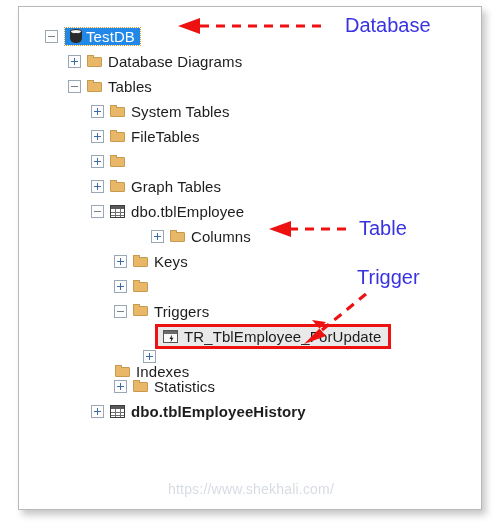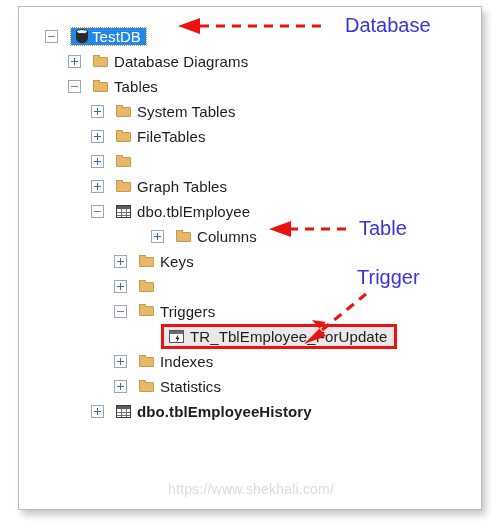--- a/index.html
+++ b/index.html
@@ -40,21 +40,20 @@
     left: 0;
     top: 0;
     width: 464px;
   }
   .node {
     position: absolute;
     height: 22px;
     display: flex;
     align-items: center;
     white-space: nowrap;
-    gap: 6px;
   }
   .label {
     font-size: 15px;
     color: #1d1d1d;
     letter-spacing: 0.1px;
     padding-left: 5px;
   }
 
   
   .exp {
@@ -342,21 +341,21 @@
           <span id="trigger-row" style="display: flex; align-items: center;">
             <span class="ico ico-trigger">
               <span class="ico-trigger-box">
                 <span class="bar"></span>
                 <span class="bolt"></span>
               </span>
             </span>
             <span class="label">TR_TblEmployee_ForUpdate</span>
           </span>
         </div>
-        <div class="node" style="left: 95px; top: 343px;">
+        <div class="node" style="left: 95px; top: 343px; flex-direction: column;">
           <span class="exp plus"></span>
           <span style="display: flex; align-items: center;">
             <span class="ico ico-folder"></span>
             <span class="label">Indexes</span>
           </span>
         </div>
         <div class="node" style="left: 95px; top: 368px;">
           <span class="exp plus"></span>
           <span style="display: flex; align-items: center;">
             <span class="ico ico-folder"></span>

